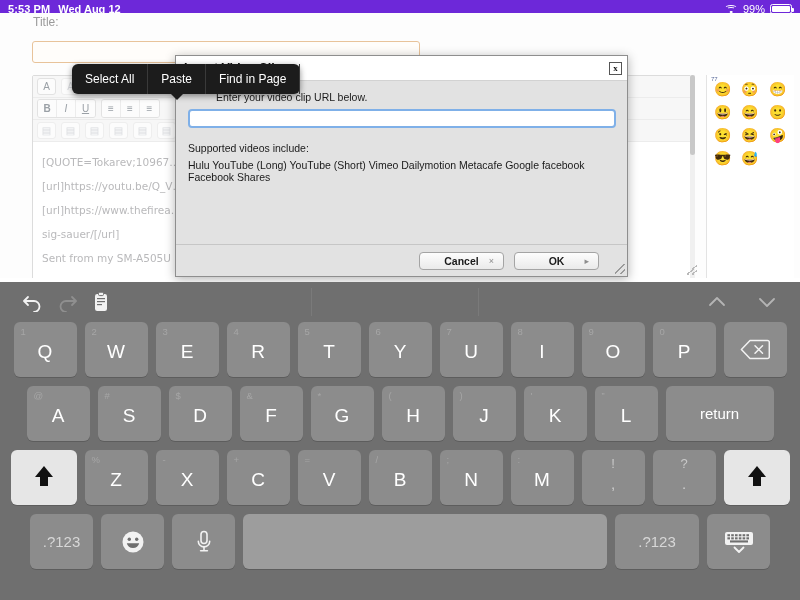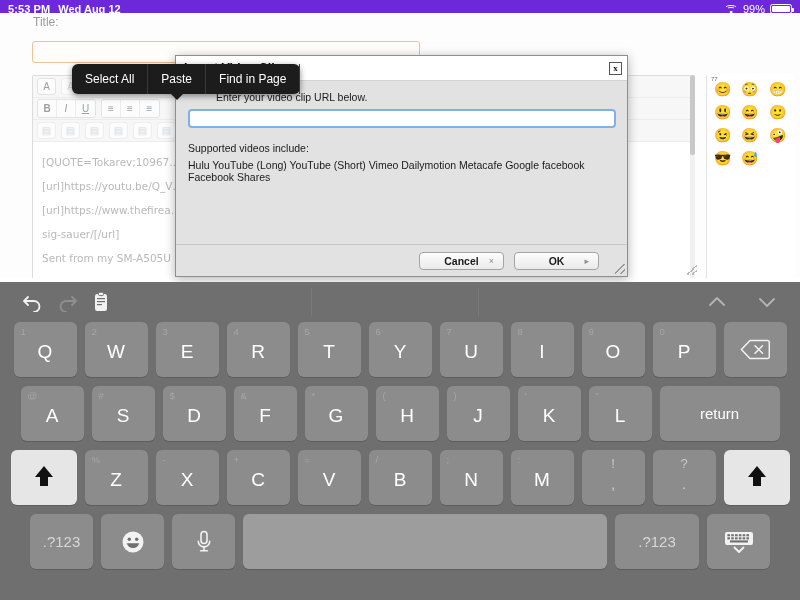--- a/index.html
+++ b/index.html
@@ -173,21 +173,21 @@
   .key {
     height:55px; border-radius:6px; background:#8c8c8c;
     position:relative; display:flex; align-items:center; justify-content:center;
     color:#fff; font-size:19px; box-shadow:0 1px 0 rgba(0,0,0,.16);
   }
   .key .sub {
     position:absolute; left:7px; top:4px; font-size:9.5px; color:#a6a6a6;
   }
   .key .main { margin-top:5px; }
   .key.w1 { width:63px; }
-  .key.wide-return { width:120px; font-size:15px; }
+  .key.wide-return { width:108px; font-size:15px; }
   .key.shift { width:66px; background:#e6e6e6; }
   .key.shift-r { width:66px; background:#e6e6e6; }
   .key.bksp { width:63px; }
   .key.sym { width:63px; font-size:15px; color:#d7d7d7; }
   .key.emoji, .key.mic { width:63px; }
   .key.space { width:364px; background:#9d9d9d; }
   .key.sym-r { width:84px; font-size:15px; color:#d7d7d7; }
   .key.dismiss { width:63px; }
   .key.punct { width:63px; }
   .key.punct .sub { left:0; right:0; text-align:center; font-size:13px; color:#c9c9c9; top:6px; }

